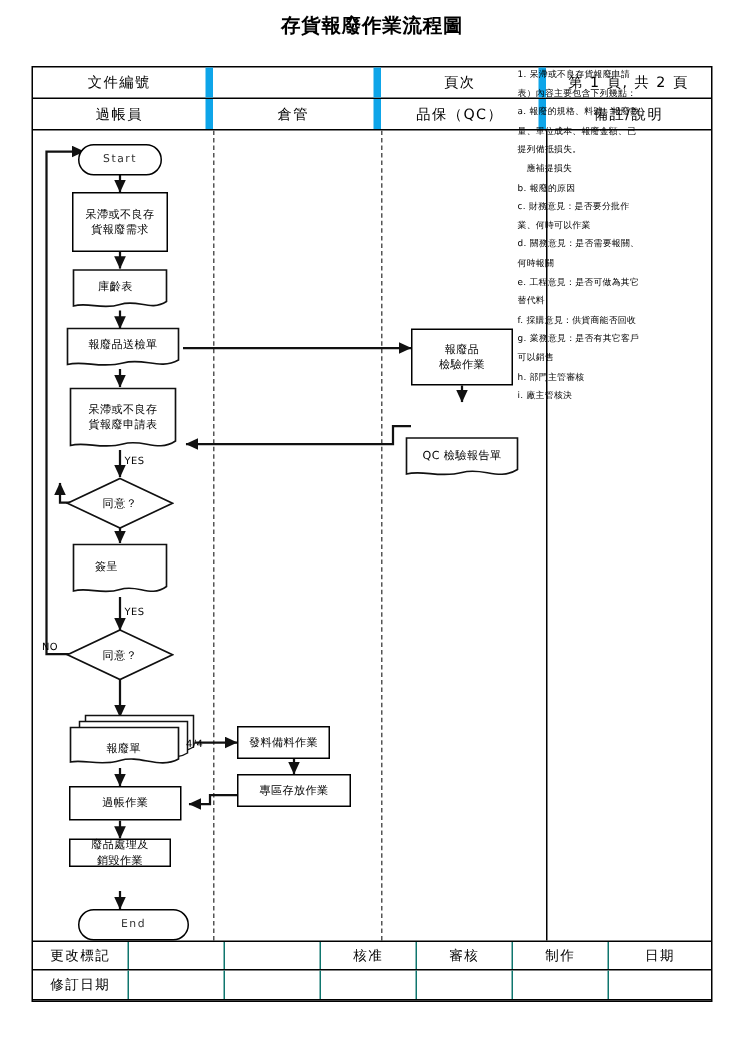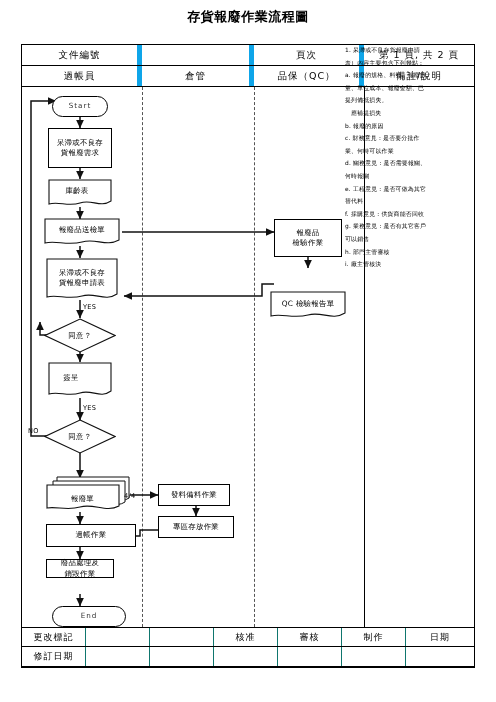--- a/index.html
+++ b/index.html
@@ -373,37 +373,37 @@
       <path d="M11,1 L83,1 L83,22 C74,28 66,21 56,24 L56,6 L11,6 Z" fill="#fff" stroke="#111" stroke-width="1"></path>
       <path d="M7,5 L79,5 L79,26 C70,32 62,25 52,28 L52,10 L7,10 Z" fill="#fff" stroke="#111" stroke-width="1"></path>
       <path d="M1,9 L73,9 L73,30 C60,37 48,27 34,31 C21,35 10,30 1,32 Z" fill="#fff" stroke="#111" stroke-width="1.1"></path>
     </svg>
     <div class="dtext" style="width:73px; height:32px; top:9px; padding-bottom:3px;">
       <span>報廢單</span>
     </div>
   </div>
   <div class="lbl" style="left:124px; top:492px;">4/4</div>
 
-  <div class="node rect" style="left:46px; top:524px; width:90px; height:23px;">
+  <div class="node rect" style="left:46px; top:524px; width:75px; height:23px;">
     <span>過帳作業</span>
   </div>
 
   <div class="node rect" style="left:46px; top:559px; width:68px; height:19px;">
     <span class="ml">廢品處理及<br>銷毀作業</span>
   </div>
 
   <div class="node term" style="left:52px; top:606px; width:74px; height:21px;">
     <span>End</span>
   </div>
 
   <div class="lbl" style="left:83px; top:303px;">YES</div>
   <div class="lbl" style="left:83px; top:404px;">YES</div>
   <div class="lbl" style="left:28px; top:427px;">NO</div>
 
-  <div class="node rect" style="left:158px; top:484px; width:72px; height:22px;">
+  <div class="node rect" style="left:158px; top:484px; width:62px; height:22px;">
     <span>發料備料作業</span>
   </div>
   <div class="node rect" style="left:158px; top:516px; width:76px; height:22px;">
     <span>專區存放作業</span>
   </div>
 
   <div class="node rect" style="left:274px; top:219px; width:68px; height:38px;">
     <span class="ml">報廢品<br>檢驗作業</span>
   </div>
   <div class="docshape" style="left:270px; top:268px; width:76px; height:30px;margin-top:23px;">

